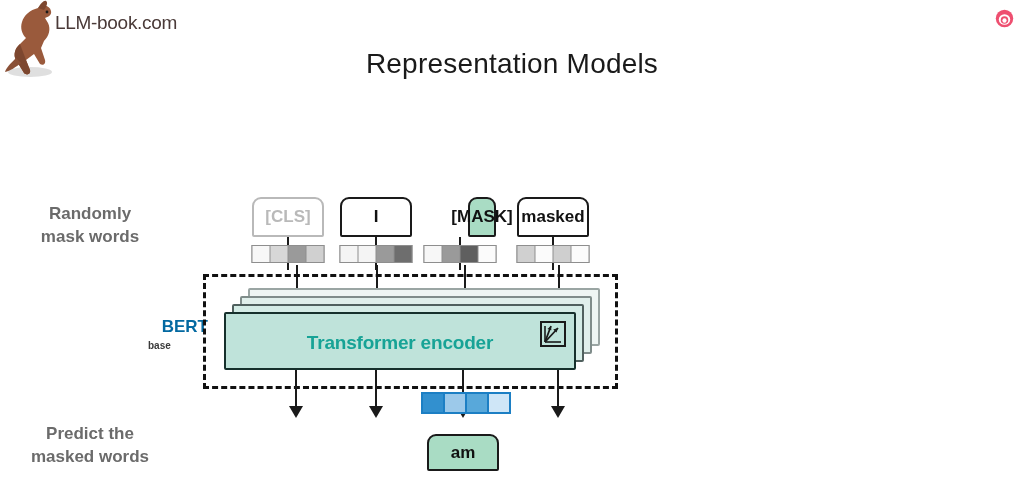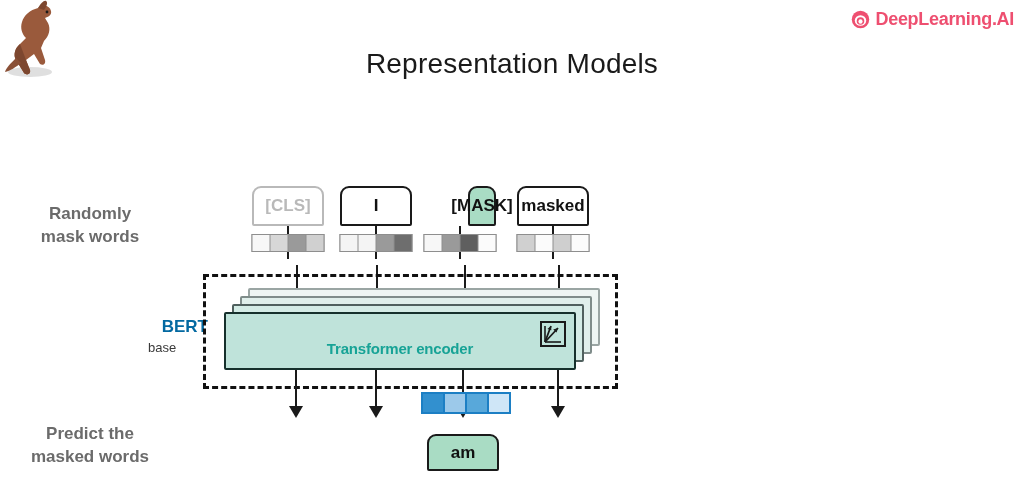--- a/index.html
+++ b/index.html
@@ -56,25 +56,25 @@
   #caption-predict { left:-5px; top:423px; }
 
   #bert-label {
     position:absolute; left:108px; top:318px;
     width:100px; text-align:right;
     font-size:17px; font-weight:700; color:#0369a1;
     line-height:1;
   }
   #bert-sub {
     position:absolute; left:148px; top:340px;
-    font-size:13px; font-weight:400; color:#3a3a3a;
-  }
-
-  
-  .token-col { position:absolute; top:186px; width:72px; }
+    font-size:10px; font-weight:700; color:#3a3a3a;
+  }
+
+  
+  .token-col { position:absolute; top:197px; width:72px; }
   #col-0 { left:252px; }
   #col-1 { left:340px; }
   #col-2 { left:424px; }
   #col-3 { left:517px; }
 
   .token-box {
     height:40px;
     border:2px solid #1a1a1a;
     border-radius:9px 9px 2px 2px;
     background:#ffffff;
@@ -128,23 +128,22 @@
     background:#d4ece6; border-color:#50605e;
   }
   #enc-front {
     position:absolute;
     left:224px; top:312px; width:352px; height:58px;
     background:#bfe3da; border:2px solid #16302c; border-radius:2px;
   }
   #enc-label {
     position:absolute; left:0; right:0; top:18px;
     text-align:center;
-    font-size:15px; font-weight:700; color:#17a396;
+    font-size:19px; font-weight:700; color:#17a396;
     letter-spacing:-.2px;
-    margin-top:8px;
   }
   #attention-icon {
     position:absolute; right:8px; top:7px;
     width:26px; height:26px;
     border:2px solid #1a1a1a;
     background:#bfe3da;
   }
 
   
   .in-line {
@@ -191,30 +190,30 @@
   <svg id="kangaroo-icon" viewBox="0 0 62 86">
     <ellipse cx="26" cy="74" rx="22" ry="5" fill="#d9d9d9" opacity="0.85"></ellipse>
     <path d="M34 10 C40 6 46 8 47 13 C48 17 44 19 41 20 L44 25 C47 31 45 38 40 43
              L37 50 L41 62 C42 66 39 68 36 66 L30 56 L22 62 L26 72 C27 76 23 78 20 75
              L12 62 C9 57 11 50 16 46 L22 40 C18 36 16 30 18 24 C20 17 26 12 34 10 Z" fill="#9a5a3c"></path>
     <path d="M16 46 C11 50 9 57 12 62 L20 75 C23 78 27 76 26 72 L22 62 Z" fill="#7d472f"></path>
     <path d="M34 10 C37 5 40 2 42 3 C44 4 43 8 40 12 Z" fill="#7d472f"></path>
     <circle cx="43" cy="14" r="1.4" fill="#1a1a1a"></circle>
     <path d="M12 60 C6 66 2 70 1 74 C6 73 12 69 17 65 Z" fill="#8a5036"></path>
   </svg>
+  <div id="site-url">LLM-book.com</div>
 </div>
 
 <div id="brand-right">
   <svg id="dl-spiral-icon" viewBox="0 0 20 20">
     <circle cx="10" cy="10" r="9.2" fill="#ee4f70"></circle>
     <ellipse cx="10" cy="11" rx="6" ry="5.6" fill="#ffffff"></ellipse>
     <ellipse cx="10" cy="11.6" rx="4" ry="4" fill="#ee4f70"></ellipse>
     <ellipse cx="10" cy="12.2" rx="2.2" ry="2.4" fill="#ffffff"></ellipse>
   </svg>
-  <div id="dl-name">DeepLearning.AI</div>
 </div>
 
 <div id="page-title">Representation Models</div>
 
 <div class="side-caption" id="caption-mask">
   <div>Randomly</div>
   <div>mask words</div>
 </div>
 
 <div class="side-caption" id="caption-predict">

